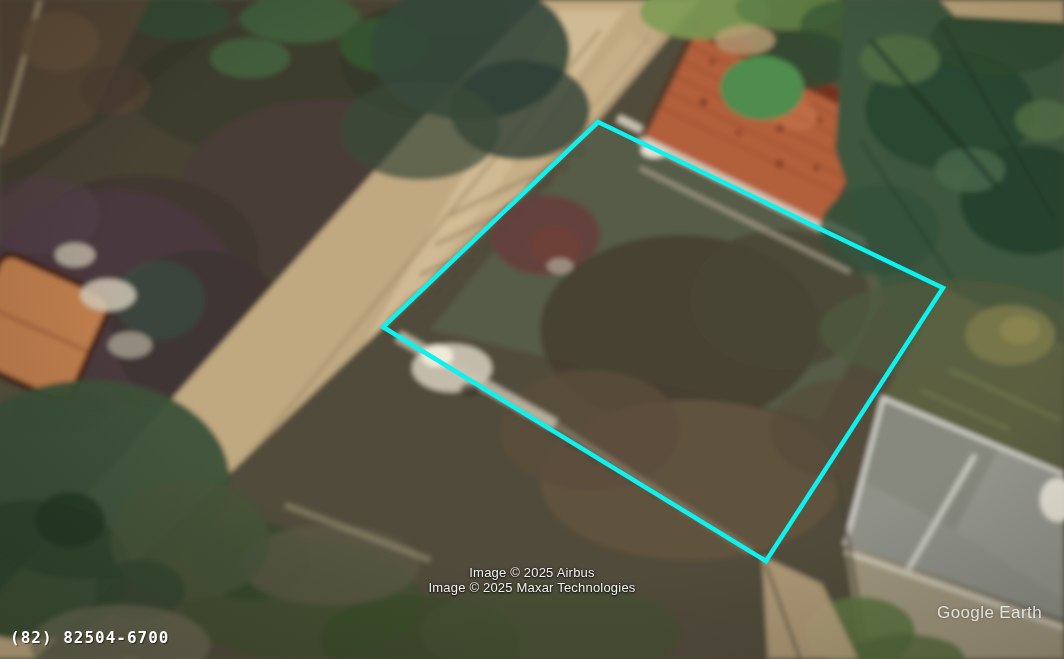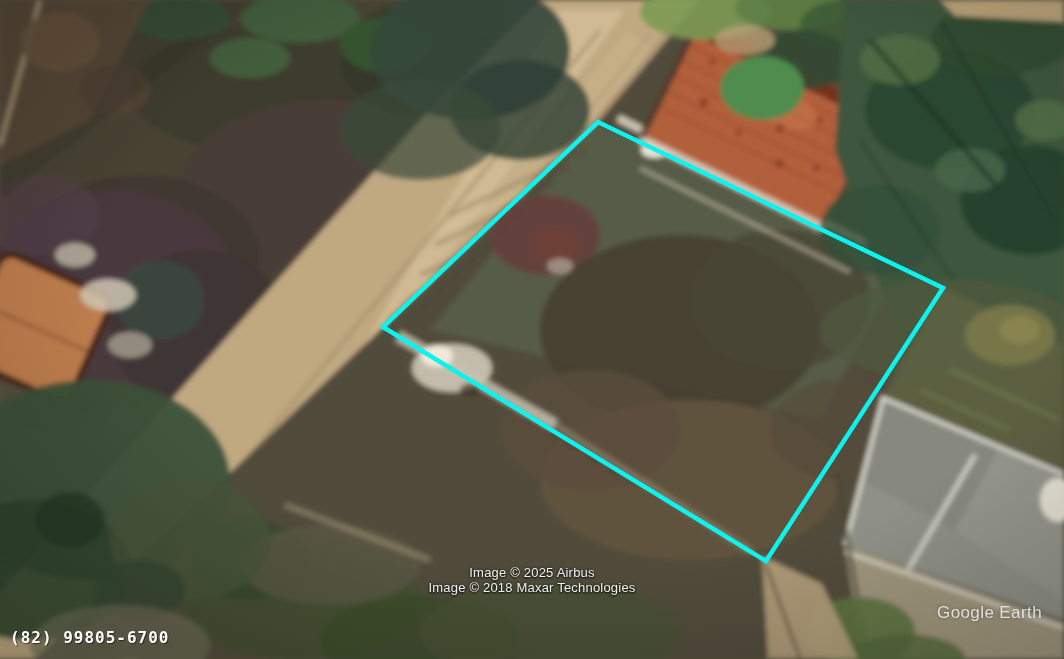--- a/index.html
+++ b/index.html
@@ -212,20 +212,20 @@
       <polygon points="0,0 260,0 0,200" fill="#2c2c22" opacity=".25"></polygon>
     </g>
 
     <rect x="0" y="0" width="1064" height="659" fill="url(#vig)"></rect>
 
     <polygon fill="none" stroke-width="4.5" stroke-linejoin="miter" points="598,122 943,288 766,561 383,327" stroke="#0CF2EE"></polygon>
   </svg>
 
   <div class="attribution">
     <div>Image © 2025 Airbus</div>
-    <div>Image © 2018 Maxar Technologies</div>
+    <div>Image © 2025 Maxar Technologies</div>
   </div>
 
   <div class="watermark">Google Earth</div>
 
-  <div class="phone">(82) 99805-6700</div>
+  <div class="phone">(82) 82504-6700</div>
 
 </div>
 
 </body></html>

